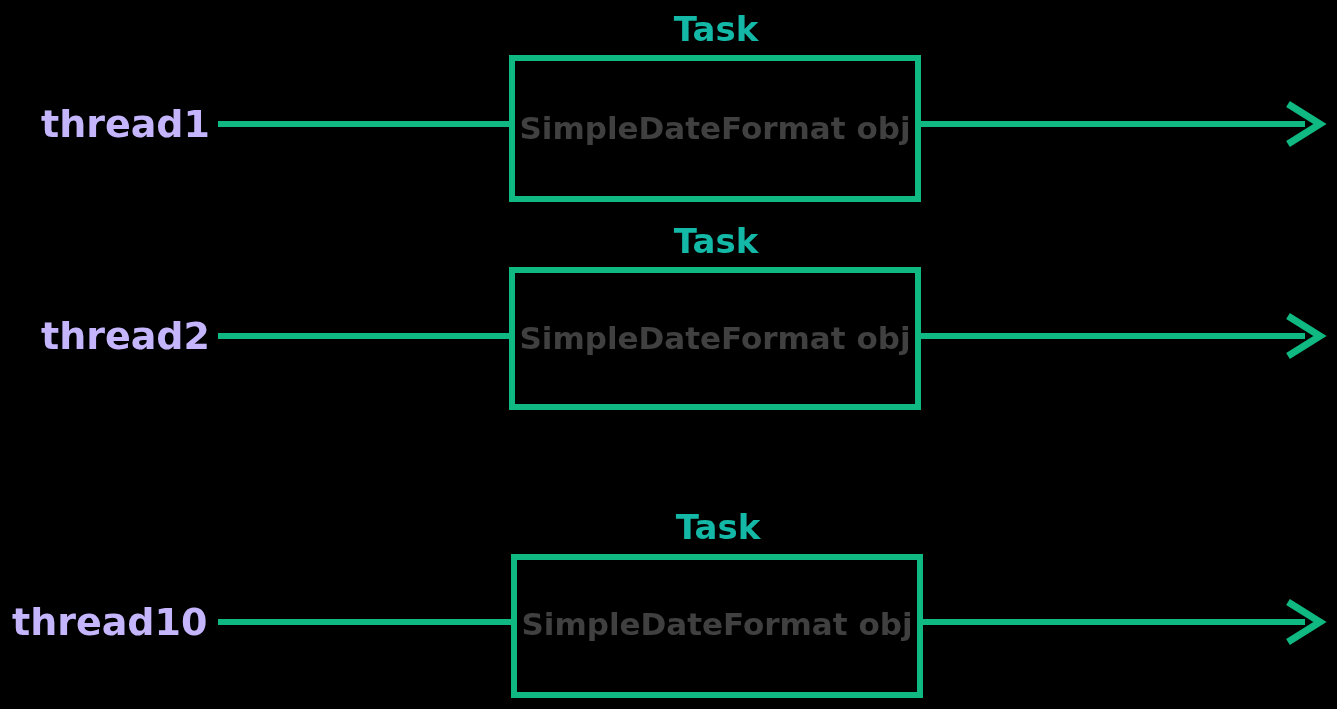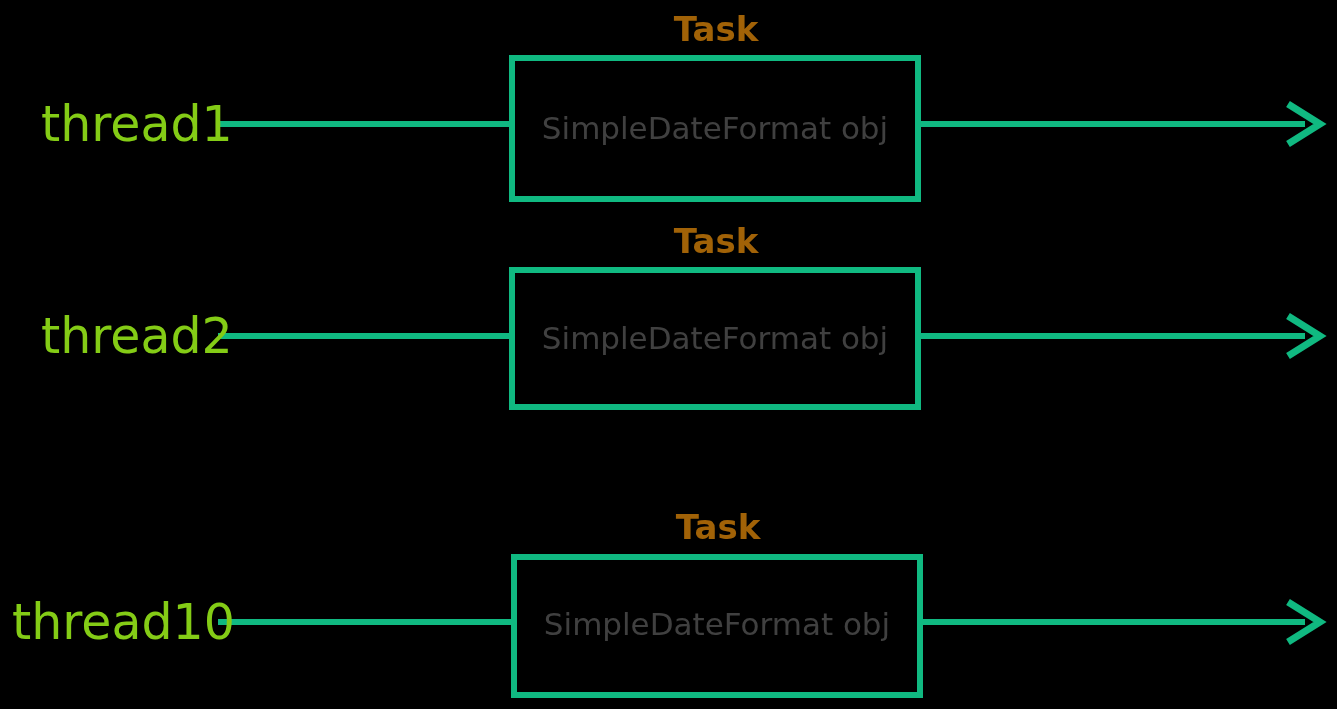--- a/index.html
+++ b/index.html
@@ -19,44 +19,44 @@
   svg.layer {
     position: absolute;
     left: 0;
     top: 0;
     width: 1337px;
     height: 709px;
     display: block;
   }
   .thread-label {
     position: absolute;
-    color: #84cc16;
+    color: #c4b5fd;
     font-family: "DejaVu Sans", "Liberation Sans", sans-serif;
-    font-weight: normal;
-    font-size: 49px;
+    font-weight: bold;
+    font-size: 38px;
     line-height: 1;
     white-space: nowrap;
     transform: translateY(-50%);
   }
   .task-label {
     position: absolute;
-    color: #a16207;
+    color: #14b8a6;
     font-family: "DejaVu Sans", "Liberation Sans", sans-serif;
     font-weight: bold;
     font-size: 34px;
     line-height: 1;
     white-space: nowrap;
     text-align: center;
     transform: translateX(-50%);
   }
   .box-text {
     position: absolute;
     color: #404040;
     font-family: "DejaVu Sans", "Liberation Sans", sans-serif;
-    font-weight: normal;
+    font-weight: bold;
     font-size: 31px;
     line-height: 1;
     white-space: nowrap;
     text-align: center;
     transform: translate(-50%, -50%);
   }
 </style>
 </head>
 <body>
 

